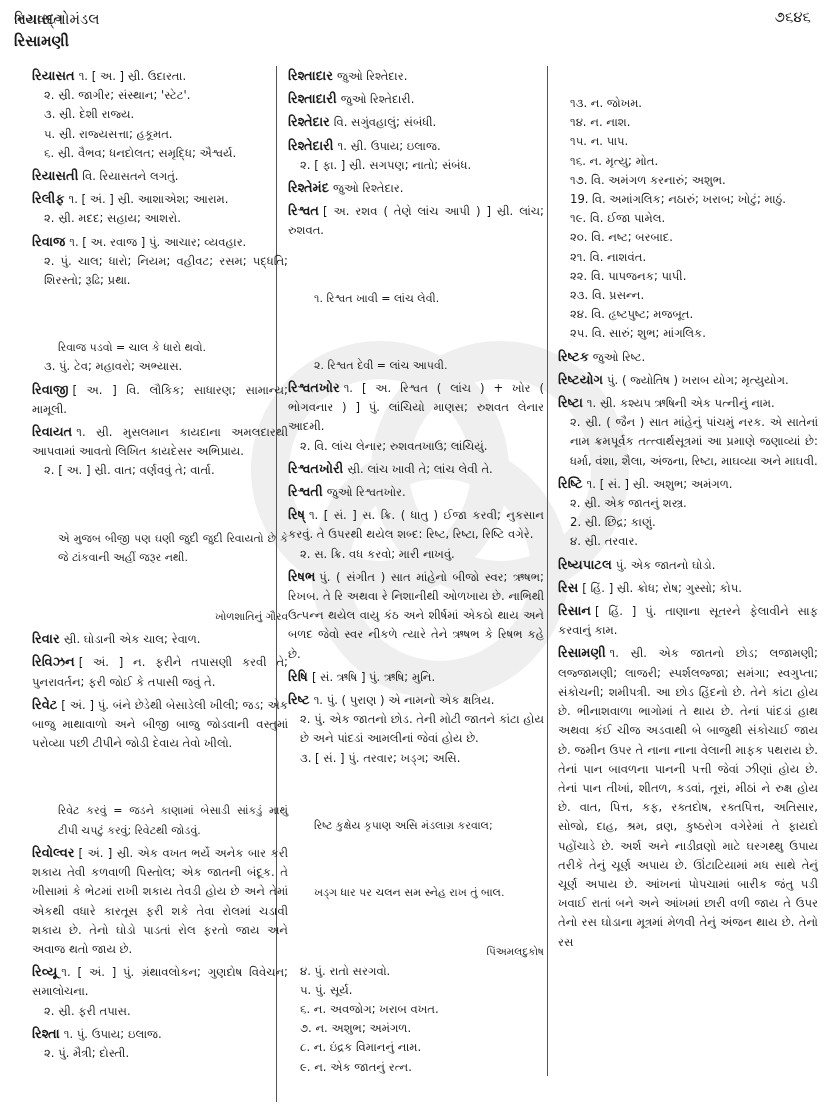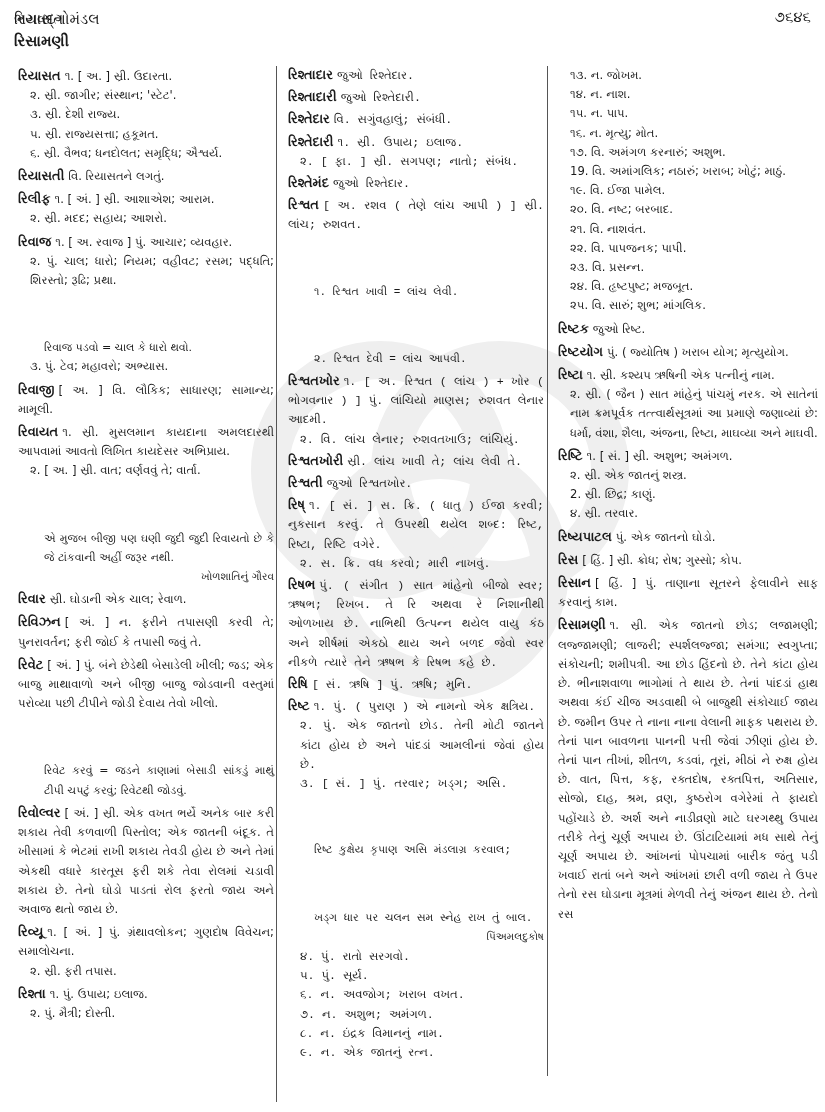--- a/index.html
+++ b/index.html
@@ -8,31 +8,31 @@
     font-family: "DejaVu Sans", sans-serif; color: #1a1a1a;
   }
   .watermark { position: absolute; left: 230px; top: 300px; width: 420px; height: 420px; pointer-events: none; }
   .header { position: absolute; top: 8px; left: 14px; right: 14px; height: 50px; }
   .hdr-left { position: absolute; left: 0; top: 0; font-size: 15px; line-height: 22px; }
   .hdr-left .guide2 { font-weight: bold; }
   .hdr-center { position: absolute; left: 0; right: 0; top: 0; font-size: 15px; line-height: 22px; }
   .hdr-right { position: absolute; right: 0; top: 0; font-size: 15px; line-height: 22px; font-family: Liberation Mono, monospace; }
   .columns { position: absolute; top: 66px; left: 12px; right: 6px; bottom: 4px; }
   .col { position: absolute; top: 0; bottom: 0; font-size: 11.6px; line-height: 19.2px; }
-  .col1 { left: 6px; width: 256px; }
-  .col2 { left: 276px; width: 256px; font-family: Liberation Mono, monospace; }
-  .col3 { left: 546px; width: 260px; }
+  .col1 { left: 20px; width: 256px; }
+  .col2 { left: 276px; width: 256px; }
+  .col3 { left: 546px; width: 260px; margin-top: 28px; }
   .divider { position: absolute; top: 0; width: 1px; background: #555; }
   .div1 { left: 264px; height: 1036px; }
   .div2 { left: 535px; height: 1010px; }
   .entry { margin: 0 0 3px 0; text-align: justify; }
   .hw { font-weight: bold; font-size: 13px; margin-right: 4px; }
   .sense { margin-left: 12px; text-align: justify; }
   .quote { margin-left: 26px; font-size: 11px; margin-top: 48px; }
-  .src { text-align: right; font-size: 10.5px; }
+  .src { text-align: right; font-size: 10.5px; margin-top: 40px; }
 </style>
 </head>
 <body>
 
 <svg class="watermark" viewBox="0 0 420 420">
   <g fill="none" stroke="#efefef" stroke-width="38">
     <circle cx="150" cy="170" r="110"></circle>
     <circle cx="270" cy="170" r="110"></circle>
     <circle cx="210" cy="270" r="110"></circle>
   </g>

